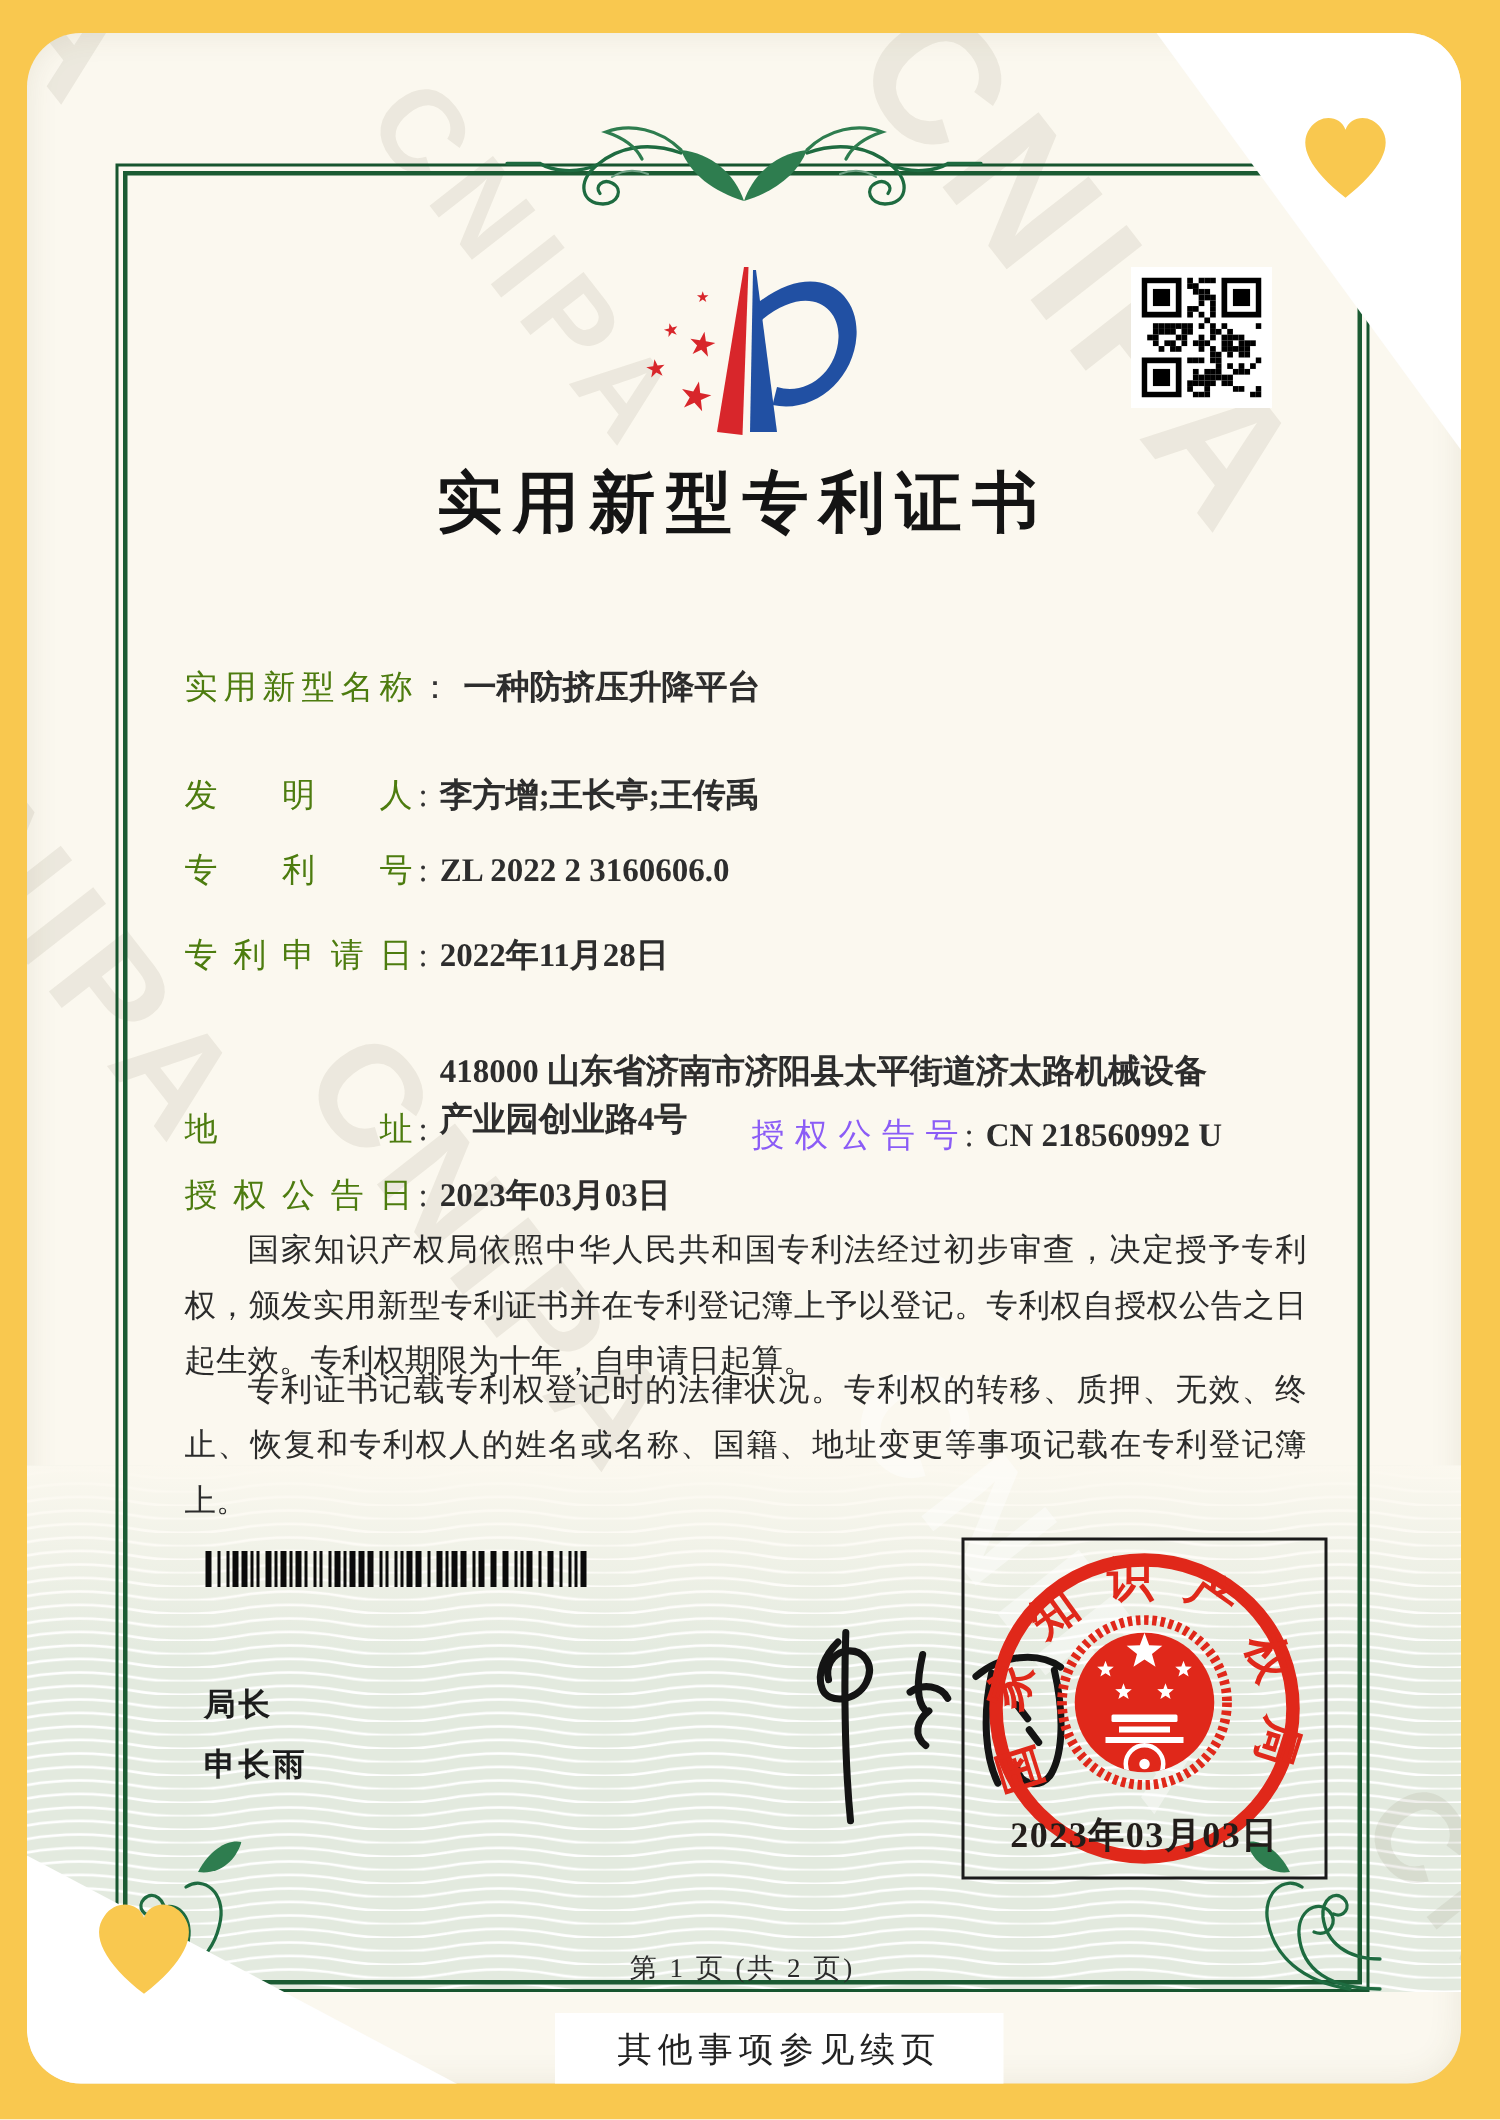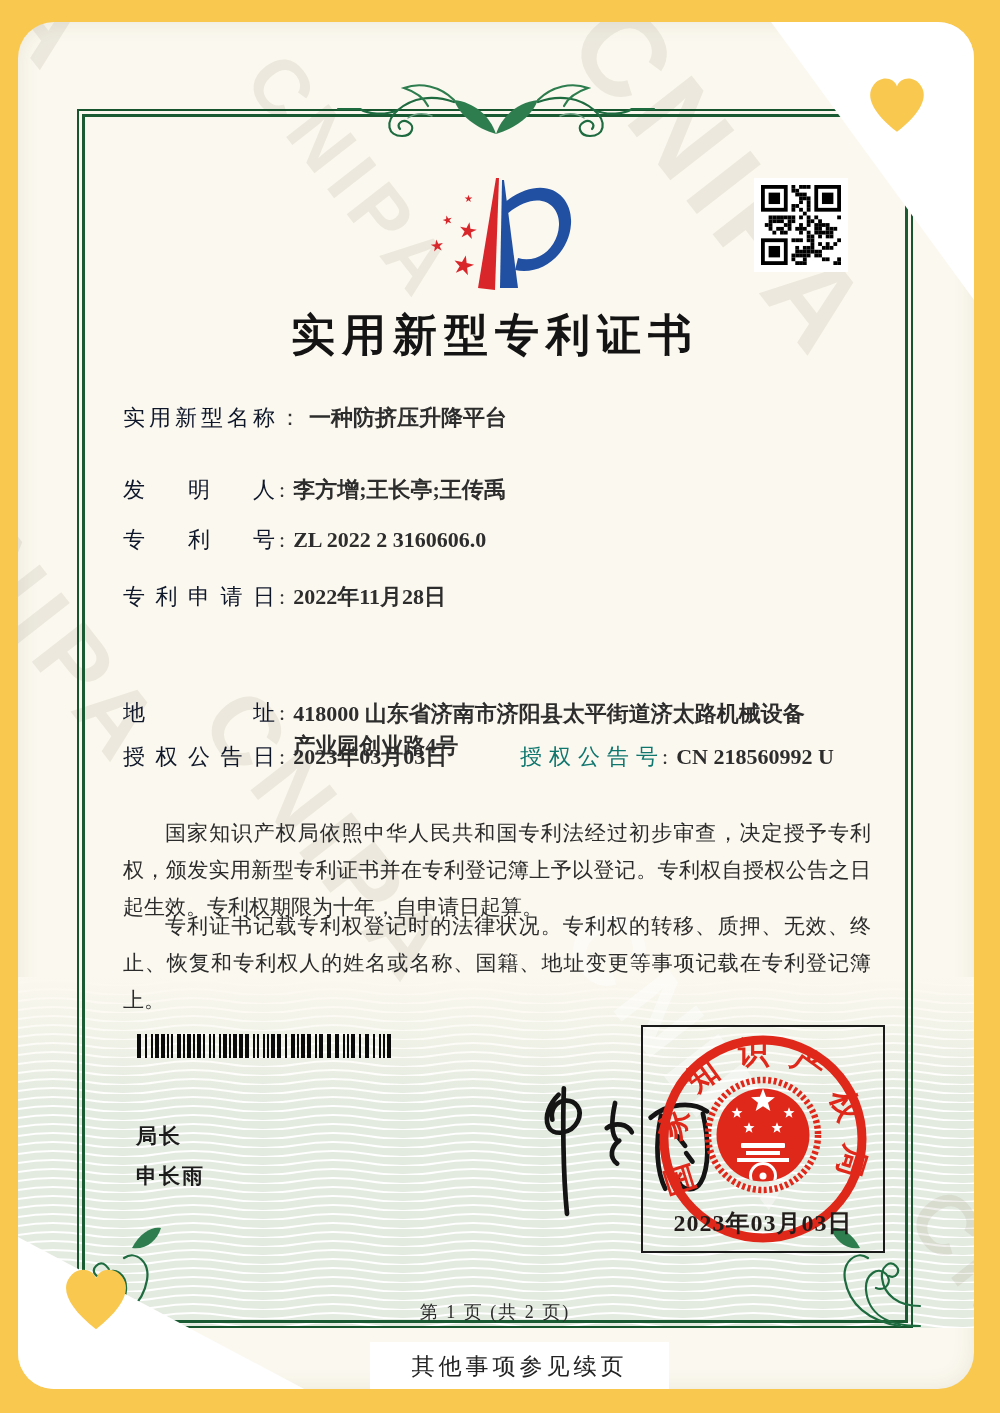--- a/index.html
+++ b/index.html
@@ -31,26 +31,26 @@
   
   .content{position:absolute;inset:0;z-index:6;color:#2e2e2e;}
   .cert-no{position:absolute;left:105px;top:152px;font-size:21px;letter-spacing:3px;color:#2b2b2b;}
   .logo{position:absolute;left:400px;top:150px;width:180px;height:132px;}
   .logo .st{position:absolute;color:#D8262B;line-height:1;font-family:"DejaVu Sans",sans-serif;}
   .qr{position:absolute;left:736px;top:156px;width:94px;height:94px;background:#fff;}
   .qr svg{position:absolute;left:7px;top:7px;}
   .title{position:absolute;left:59px;top:284px;width:836px;text-align:center;font-size:44px;
          font-weight:bold;letter-spacing:7px;color:#141414;}
   .frow{position:absolute;left:105px;font-size:22px;white-space:nowrap;}
-  .lbl{display:inline-block;width:152px;text-align:justify;text-align-last:justify;color:#0f172a;}
+  .lbl{display:inline-block;width:152px;text-align:justify;text-align-last:justify;color:#4d7c0f;margin-top:40px;}
   .colon{display:inline-block;margin:0 8px 0 4px;color:#333;}
   .val{color:#2d2d2d;font-weight:bold;}
   .val.wrap{display:inline-block;white-space:normal;width:520px;vertical-align:top;line-height:32px;}
   .g2{position:absolute;left:378px;top:0;white-space:nowrap;}
-  .lbl2{display:inline-block;width:138px;text-align:justify;text-align-last:justify;color:#0f766e;margin-left:19px;}
+  .lbl2{display:inline-block;width:138px;text-align:justify;text-align-last:justify;color:#8b5cf6;}
   .para{position:absolute;left:105px;width:748px;font-size:21px;line-height:37px;
         text-indent:2em;color:#2b2b2b;text-align:justify;}
   .barcode{position:absolute;left:118px;top:1011px;width:262px;height:26px;}
   .signer{position:absolute;left:118px;font-size:21px;font-weight:bold;
           font-family:Liberation Mono, monospace;color:#1c1c1c;letter-spacing:2px;}
   .sign{position:absolute;left:480px;top:1052px;width:230px;height:150px;}
   .seal{position:absolute;left:623px;top:1003px;width:240px;height:224px;border:2px solid #1a1a1a;
         box-sizing:content-box;}
   .pageinfo{position:absolute;left:59px;top:1278px;width:836px;text-align:center;font-size:18px;
             color:#2b2b2b;letter-spacing:2px;}

